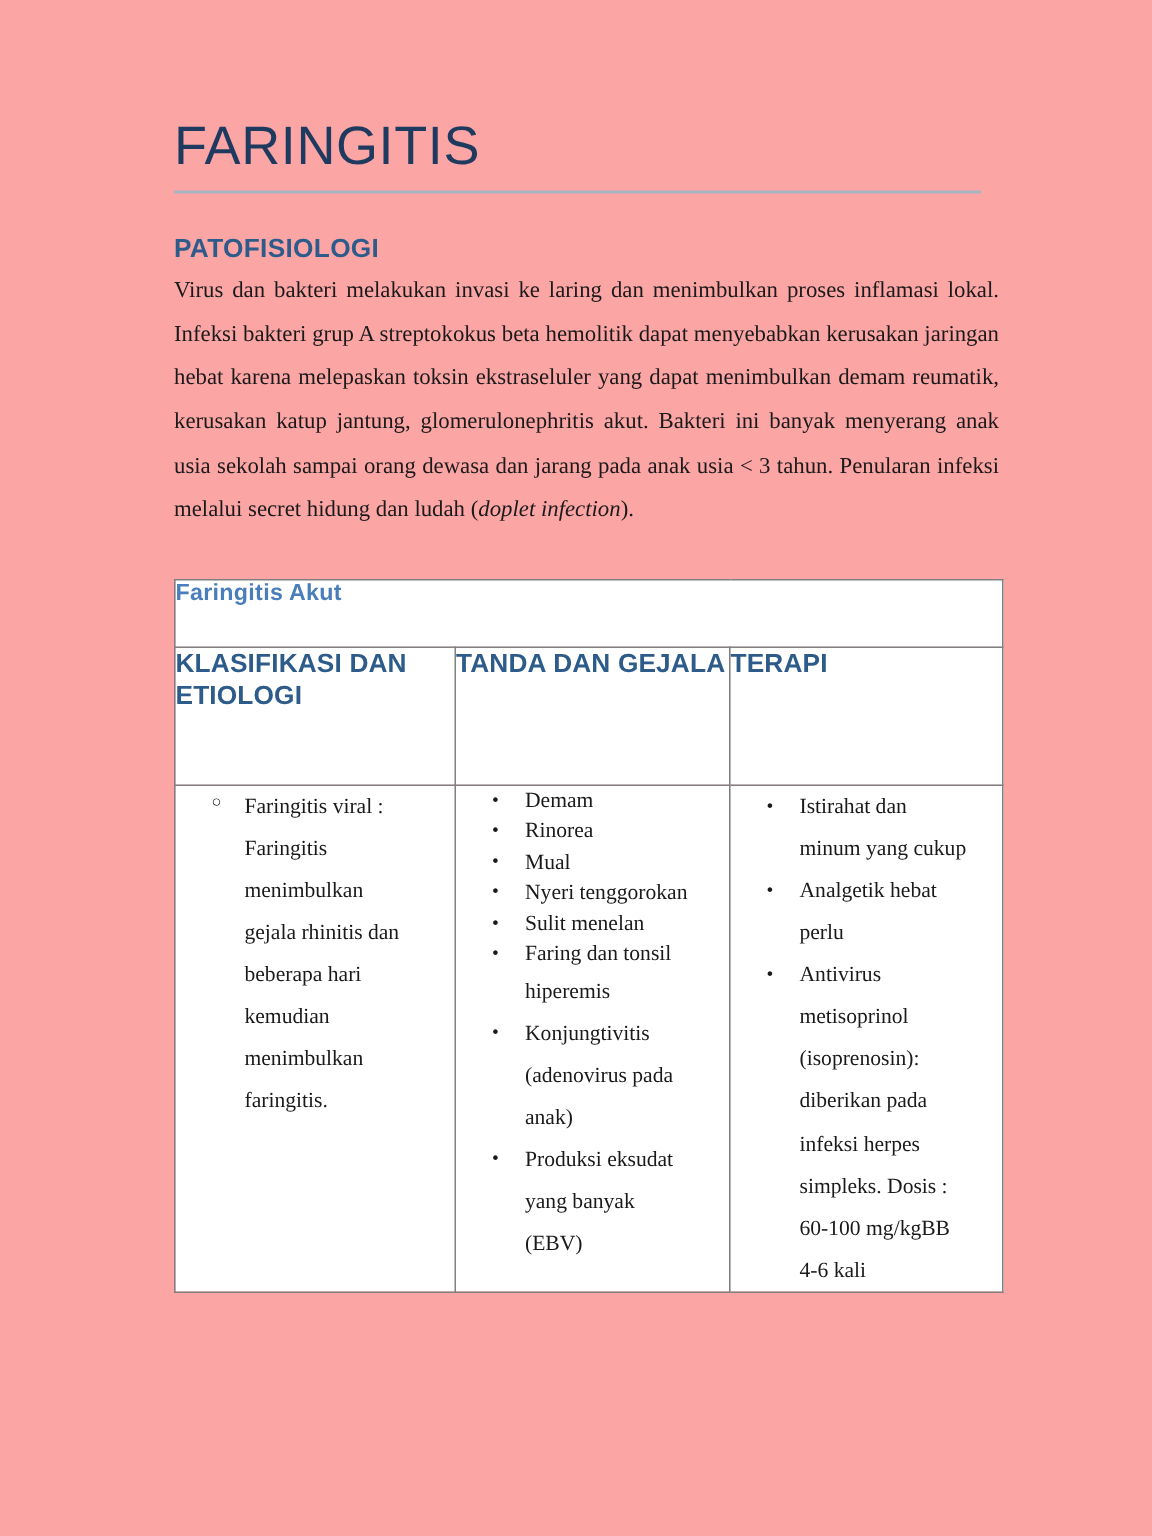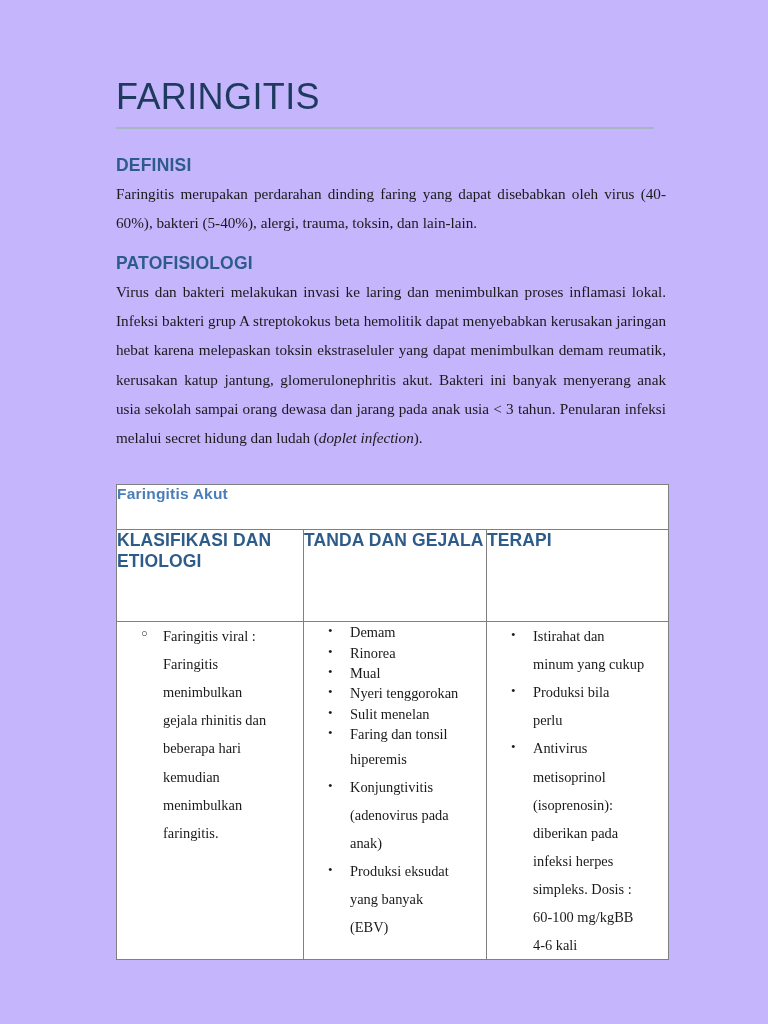--- a/index.html
+++ b/index.html
@@ -15,21 +15,21 @@
     overflow: hidden;
     font-family: "Liberation Serif", "DejaVu Serif", serif;
     color: #000000;
   }
 
   .page {
     position: absolute;
     left: 0; top: 0;
     width: 768px;
     height: 1024px;
-    background: #c4b5fd;
+    background: #fca5a5;
   }
 
   .content {
     position: absolute;
     left: 116px;
     top: 78px;
     width: 550px;
   }
 
   
@@ -187,24 +187,20 @@
 </style>
 </head>
 <body>
 
 <div class="page">
   <div class="content">
 
     <h1 class="doc-title">FARINGITIS</h1>
     <hr class="title-rule">
 
-    <div class="section">
-      <div class="section-heading">DEFINISI</div>
-      <p class="body-text">Faringitis merupakan perdarahan dinding faring yang dapat disebabkan oleh virus (40-60%), bakteri (5-40%), alergi, trauma, toksin, dan lain-lain.</p>
-    </div>
 
     <div class="section">
       <div class="section-heading">PATOFISIOLOGI</div>
       <p class="body-text"><span>Virus dan bakteri melakukan invasi ke laring dan menimbulkan proses inflamasi lokal. Infeksi bakteri grup A streptokokus beta hemolitik dapat menyebabkan kerusakan jaringan hebat karena melepaskan toksin ekstraseluler yang dapat menimbulkan demam reumatik, kerusakan katup jantung, glomerulonephritis akut. Bakteri ini banyak menyerang anak usia sekolah sampai orang dewasa dan jarang pada anak usia &lt; 3 tahun. Penularan infeksi melalui secret hidung dan ludah (</span><span class="ital">doplet infection</span><span>).</span></p>
     </div>
 
     <div class="tbl-wrap">
       <table class="main-table">
         <colgroup>
           <col class="c1">
@@ -293,21 +289,21 @@
             </td>
             <td class="body-cell">
               <ul class="bullets filled-loose" id="col3-loose">
                   <li>
                     <span class="marker">•</span>
                     <span class="wrapline loose-line">Istirahat dan</span>
                     <span class="wrapline loose-line">minum yang cukup</span>
                   </li>
                   <li>
                     <span class="marker">•</span>
-                    <span class="wrapline loose-line">Produksi bila</span>
+                    <span class="wrapline loose-line">Analgetik hebat</span>
                     <span class="wrapline loose-line">perlu</span>
                   </li>
                   <li>
                     <span class="marker">•</span>
                     <span class="wrapline loose-line">Antivirus</span>
                     <span class="wrapline loose-line">metisoprinol</span>
                     <span class="wrapline loose-line">(isoprenosin):</span>
                     <span class="wrapline loose-line">diberikan pada</span>
                     <span class="wrapline loose-line">infeksi herpes</span>
                     <span class="wrapline loose-line">simpleks. Dosis :</span>

